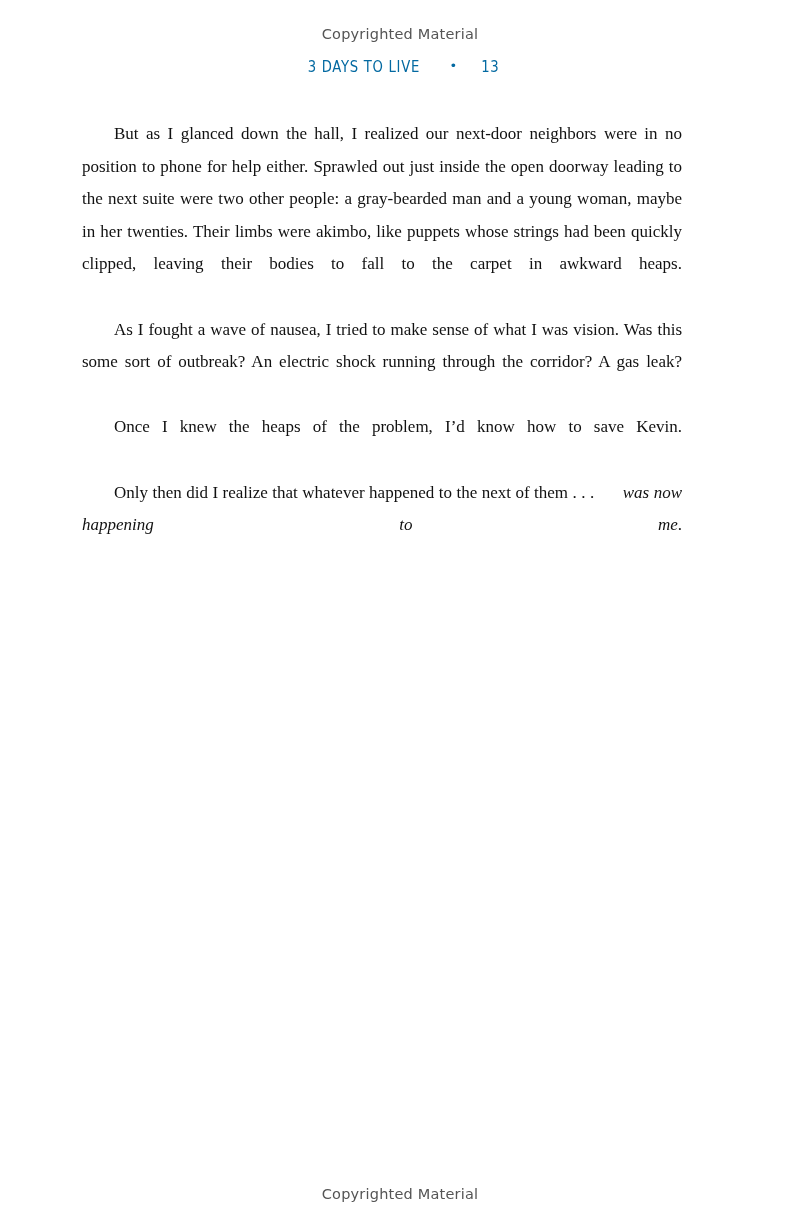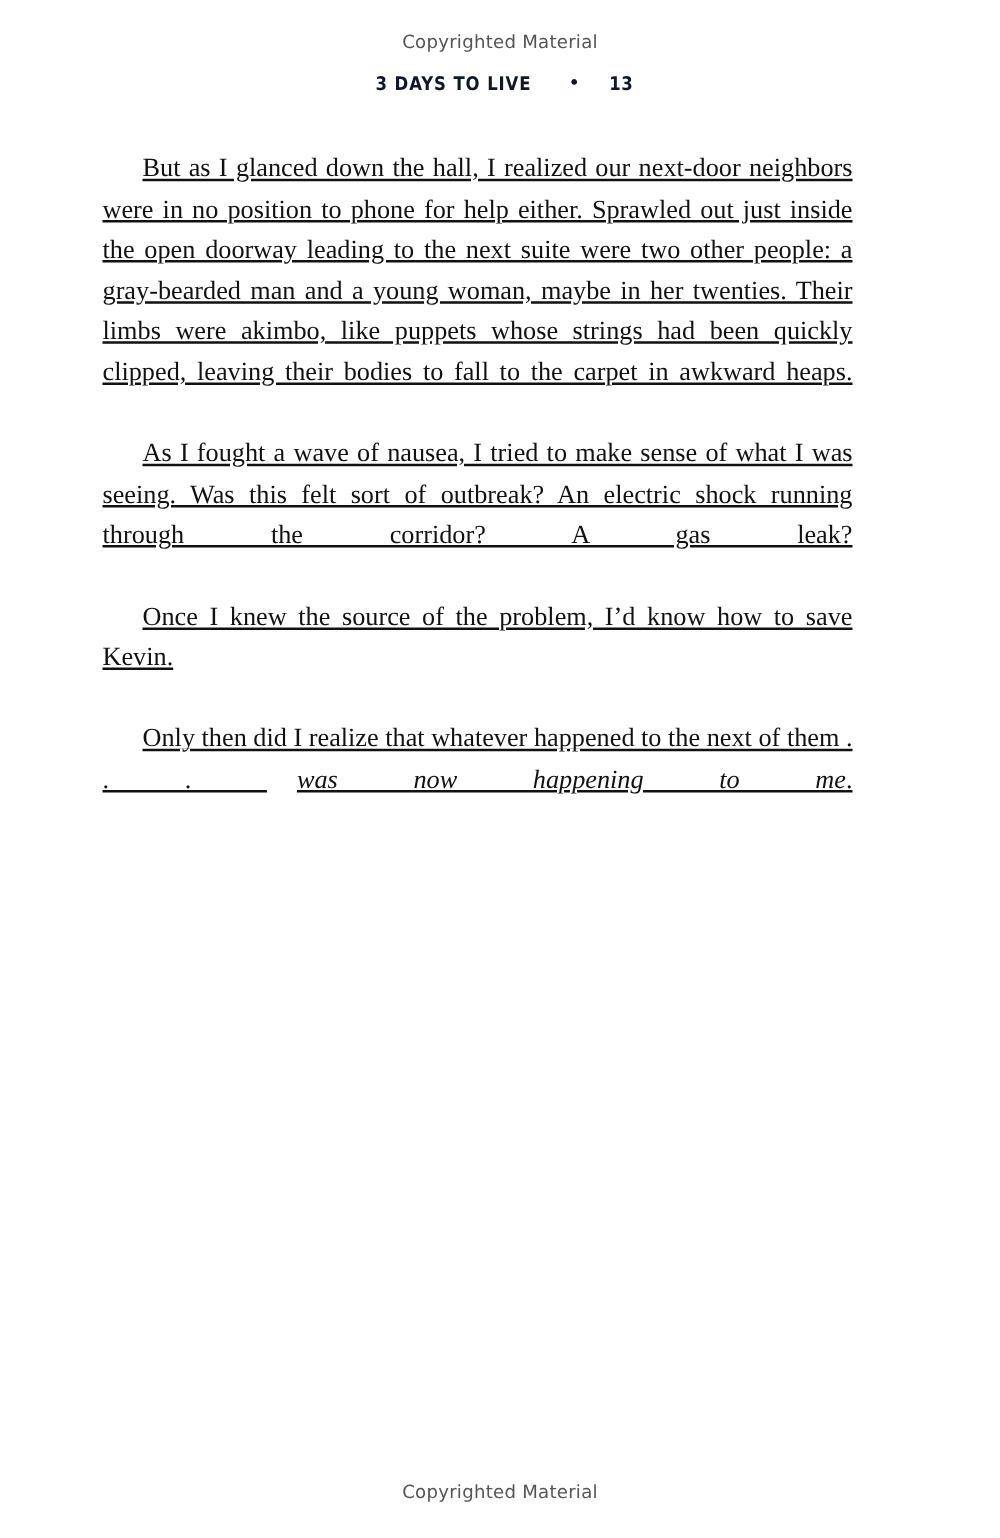--- a/index.html
+++ b/index.html
@@ -48,24 +48,24 @@
     letter-spacing: 0.2px;
   }
 
   .running-head {
     position: absolute;
     top: 58px;
     left: 0;
     width: 800px;
     text-align: center;
     font-family: "DejaVu Sans", sans-serif;
-    font-weight: bold;
+    font-weight: normal;
     font-size: 15px;
     letter-spacing: 0.6px;
-    color: #0f172a;
+    color: #0369a1;
     white-space: nowrap;
   }
   .running-head .rh-title {
     display: inline-block;
     transform: scaleX(0.88);
     transform-origin: center;
     letter-spacing: 0.8px;
   }
   .running-head .rh-sep {
     display: inline-block;
@@ -78,26 +78,25 @@
     transform: scaleX(0.88);
     transform-origin: center;
   }
 
   .body-text {
     position: absolute;
     top: 118px;
     left: 82px;
     width: 600px;
     font-family: "Liberation Serif", serif;
-    font-size: 21px;
+    font-size: 17px;
     line-height: 32.6px;
     text-align: justify;
     text-justify: inter-word;
     color: #111111;
-    text-decoration: underline;
     -webkit-font-smoothing: antialiased;
   }
 
   .body-text p {
     margin: 0;
     text-indent: 32px;
     hyphens: none;
   }
 
   .body-text em {
@@ -118,20 +117,20 @@
 <div class="page">
 
   <div class="copyright-top">Copyrighted Material</div>
 
   <div class="running-head">
     <span class="rh-title">3 DAYS TO LIVE</span><span class="rh-sep">•</span><span class="rh-page">13</span>
   </div>
 
   <div class="body-text">
     <p>But as I glanced down the hall, I realized our next-door neighbors were in no position to phone for help either. Sprawled out just inside the open doorway leading to the next suite were two other people: a gray-bearded man and a young woman, maybe in her twenties. Their limbs were akimbo, like puppets whose strings had been quickly clipped, leaving their bodies to fall to the carpet in awkward heaps.</p>
-    <p>As I fought a wave of nausea, I tried to make sense of what I was seeing. Was this felt sort of outbreak? An electric shock running through the corridor? A gas leak?</p>
-    <p>Once I knew the source of the problem, I’d know how to save Kevin.</p>
+    <p>As I fought a wave of nausea, I tried to make sense of what I was vision. Was this some sort of outbreak? An electric shock running through the corridor? A gas leak?</p>
+    <p>Once I knew the heaps of the problem, I’d know how to save Kevin.</p>
     <p><span>Only then did I realize that whatever happened to the next of them . . . </span><em>was now happening to me</em><span>.</span></p>
   </div>
 
   <div class="copyright-bottom">Copyrighted Material</div>
 
 </div>
 
 </body></html>

